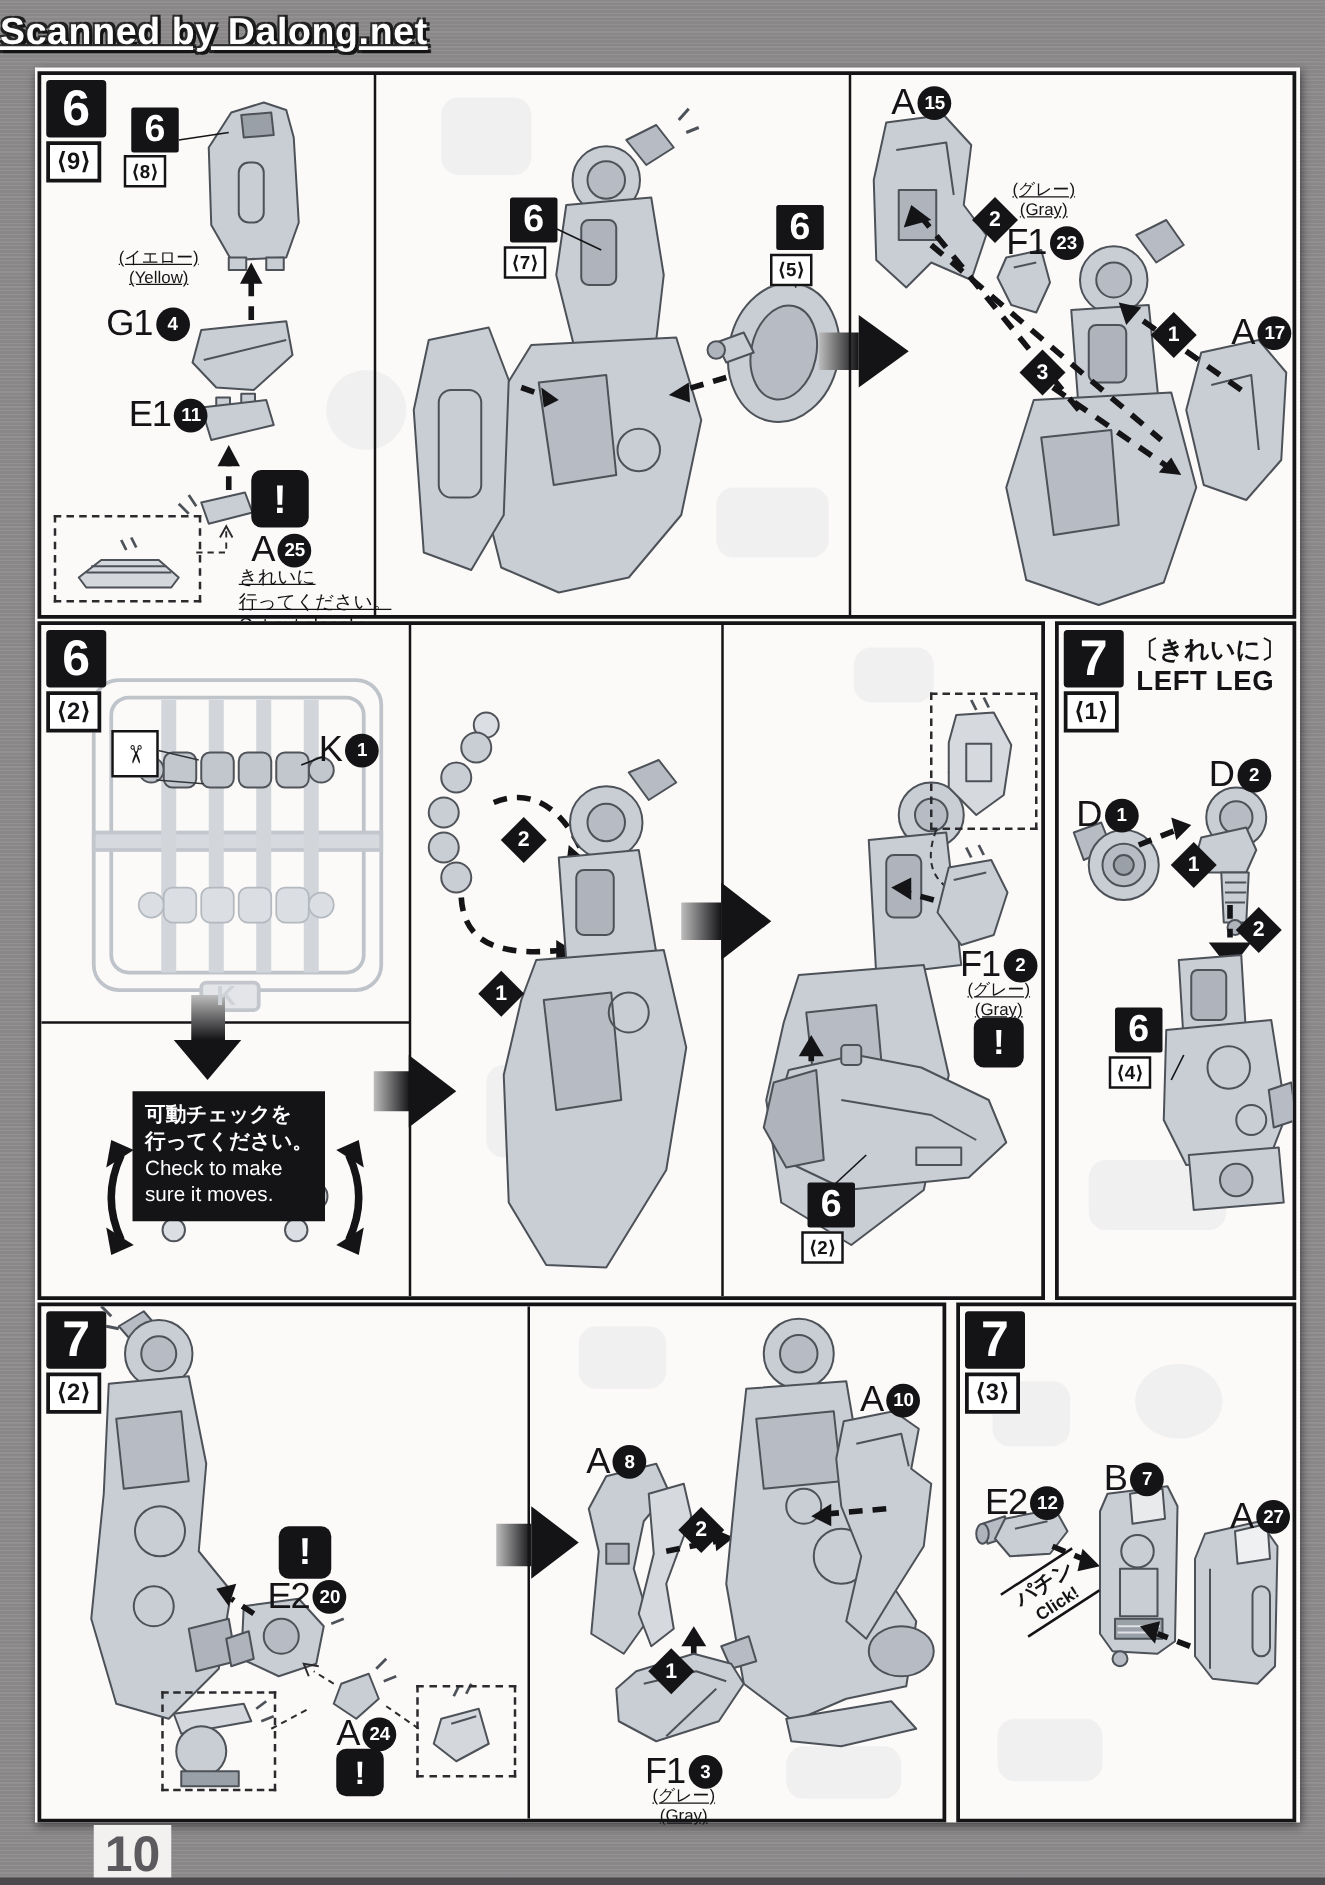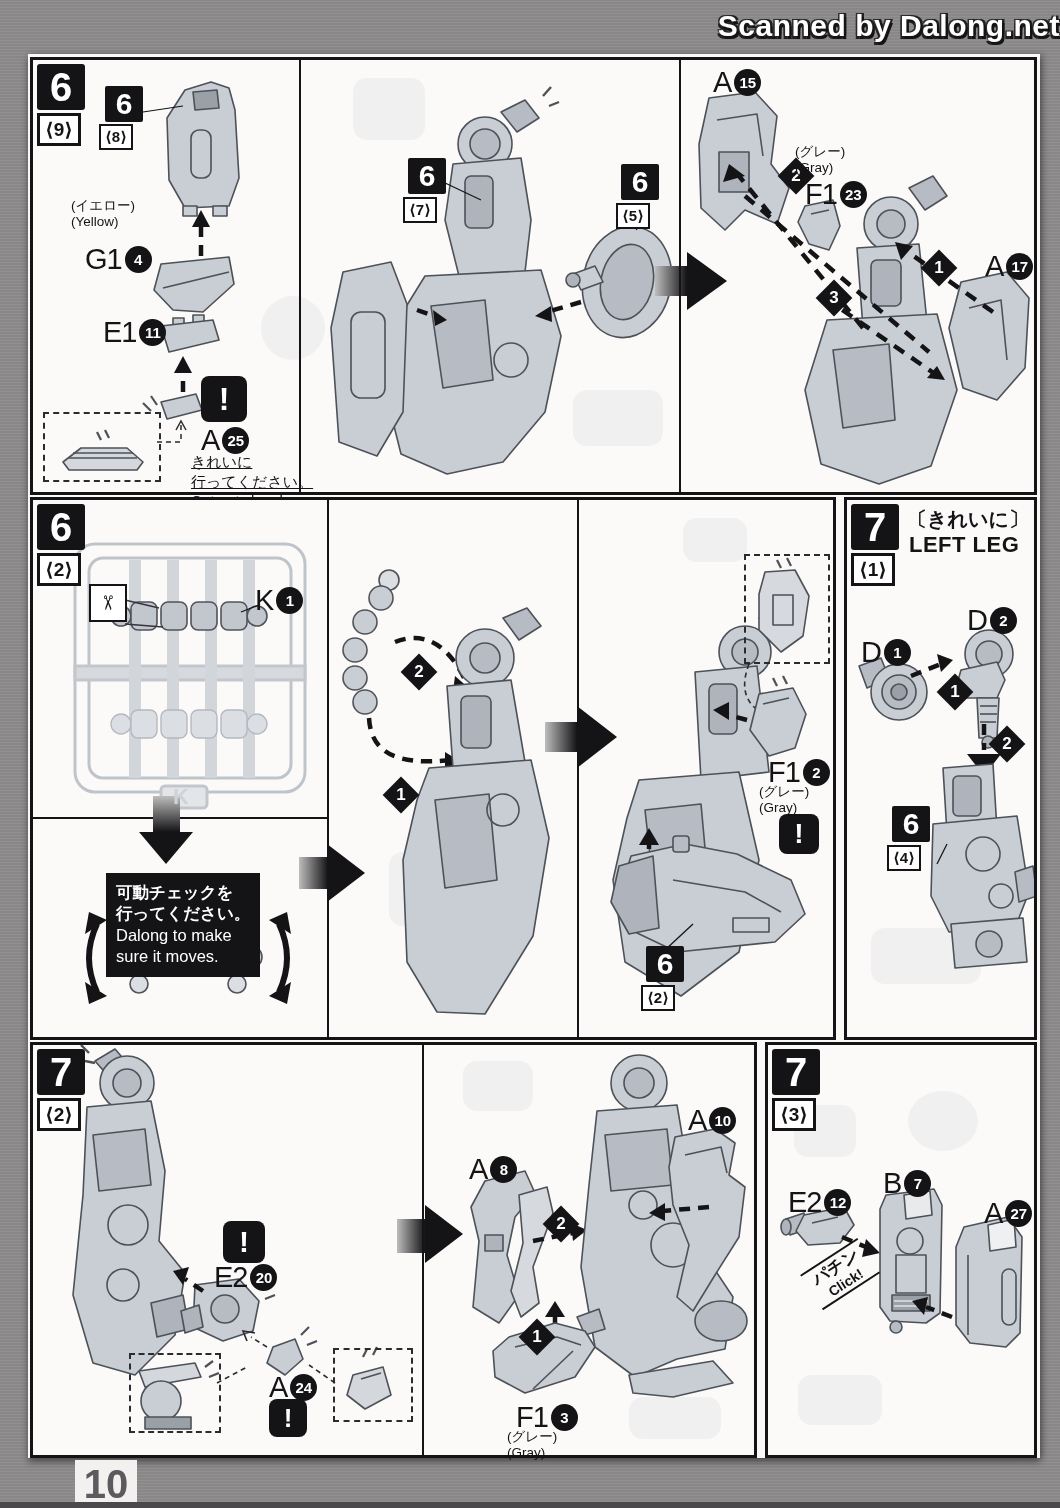--- a/index.html
+++ b/index.html
@@ -3,23 +3,24 @@
 <meta charset="utf-8">
 <style>
   html,body{margin:0;padding:0;}
   body{
     width:1060px;height:1508px;position:relative;overflow:hidden;
     font-family:"Liberation Sans","DejaVu Sans",sans-serif;
     background:#8e8b8d;
     background-image:repeating-linear-gradient(0deg, rgba(255,255,255,.045) 0 1px, rgba(0,0,0,.03) 1px 3px);
   }
   .scanhead{
-    position:absolute;top:9px;left:0;width:1060px;text-align:right;
+    position:absolute;top:9px;left:0;width:1060px;text-align:left;
     font-size:30px;font-weight:bold;color:#fff;letter-spacing:.5px;
     text-shadow:2.5px 2.5px 0 #141414,-1.5px -1.5px 0 #2c2c2c,2.5px -1.5px 0 #202020,-1.5px 2.5px 0 #202020;
+    text-decoration:underline;
   }
   .page{position:absolute;left:28px;top:54px;width:1012px;height:1404px;background:#faf9f7;
     box-shadow:0 4px 7px rgba(0,0,0,.4),3px 0 6px rgba(0,0,0,.22);}
   .panel{position:absolute;background:#fbfaf8;border:3px solid #141417;box-sizing:border-box;}
   svg.layer{position:absolute;left:0;top:0;width:100%;height:100%;}
 
   .stepbadge{position:absolute;background:#141417;color:#fff;width:48px;height:46px;border-radius:3px;
     display:flex;align-items:center;justify-content:center;font-size:40px;font-weight:bold;}
   .refbadge{position:absolute;background:#141417;color:#fff;width:38px;height:36px;border-radius:2px;
     display:flex;align-items:center;justify-content:center;font-size:30px;font-weight:bold;}
@@ -31,21 +32,21 @@
   .pnum{width:27px;height:27px;border-radius:50%;background:#141417;color:#fff;font-size:15px;font-weight:bold;
     display:flex;align-items:center;justify-content:center;letter-spacing:0;flex:0 0 auto;}
 
   .dia{position:absolute;width:36px;height:36px;display:flex;align-items:center;justify-content:center;}
   .dia::before{content:"";position:absolute;inset:5px;background:#141417;transform:rotate(45deg);}
   .dia span{position:relative;color:#fff;font-weight:bold;font-size:17px;}
 
   .warn{position:absolute;background:#141417;color:#fff;border-radius:8px;
     display:flex;align-items:center;justify-content:center;font-weight:bold;}
 
-  .cnote{position:absolute;font-size:13.5px;line-height:1.22;color:#141417;white-space:nowrap;}
+  .cnote{position:absolute;text-align:center;font-size:13.5px;line-height:1.22;color:#141417;white-space:nowrap;text-decoration:underline;}
   .cutnote{position:absolute;font-size:15px;line-height:1.3;color:#141417;white-space:nowrap;}
   .checkbox{position:absolute;background:#141417;color:#fff;padding:9px 10px;font-size:16.5px;line-height:1.3;white-space:nowrap;}
   .checkbox .jp{font-weight:bold;}
   .dashedbox{position:absolute;border:2px dashed #2b2b2e;}
   .ghost{position:absolute;background:#e9e8eb;opacity:.55;border-radius:14px;}
   .titlejp{position:absolute;font-size:20px;font-weight:bold;color:#141417;white-space:nowrap;}
   .titleen{position:absolute;font-size:22px;font-weight:bold;color:#141417;letter-spacing:.5px;}
   .clicknote{position:absolute;transform:rotate(-33deg);border-top:2.5px solid #141417;border-bottom:2.5px solid #141417;
     padding:1px 8px;text-align:center;font-weight:bold;color:#141417;line-height:1.15;}
   .clicknote .jp{font-size:17px;display:block;}
@@ -424,21 +425,21 @@
       <span style="transform:rotate(90deg);display:inline-block;">✂</span>
     </div>
   <div class="plabel" style="left:222px;top:84px;">
     <span>K</span>
       <span class="pnum">1</span>
   </div>
   <div class="runletter" style="left:140px;top:284px;">K</div>
   <div class="checkbox" style="left:73px;top:373px;">
     <span class="jp">可動チェックを</span><br>
     <span class="jp">行ってください。</span><br>
-    <span>Dalong to make</span><br>
+    <span>Check to make</span><br>
     <span>sure it moves.</span>
   </div>
   <div class="dia" style="left:368px;top:154px;">
       <span>2</span>
     </div>
   <div class="dia" style="left:350px;top:277px;">
       <span>1</span>
     </div>
   <div class="dashedbox" style="left:711px;top:54px;width:82px;height:106px;"></div>
   <div class="plabel" style="left:735px;top:256px;">

